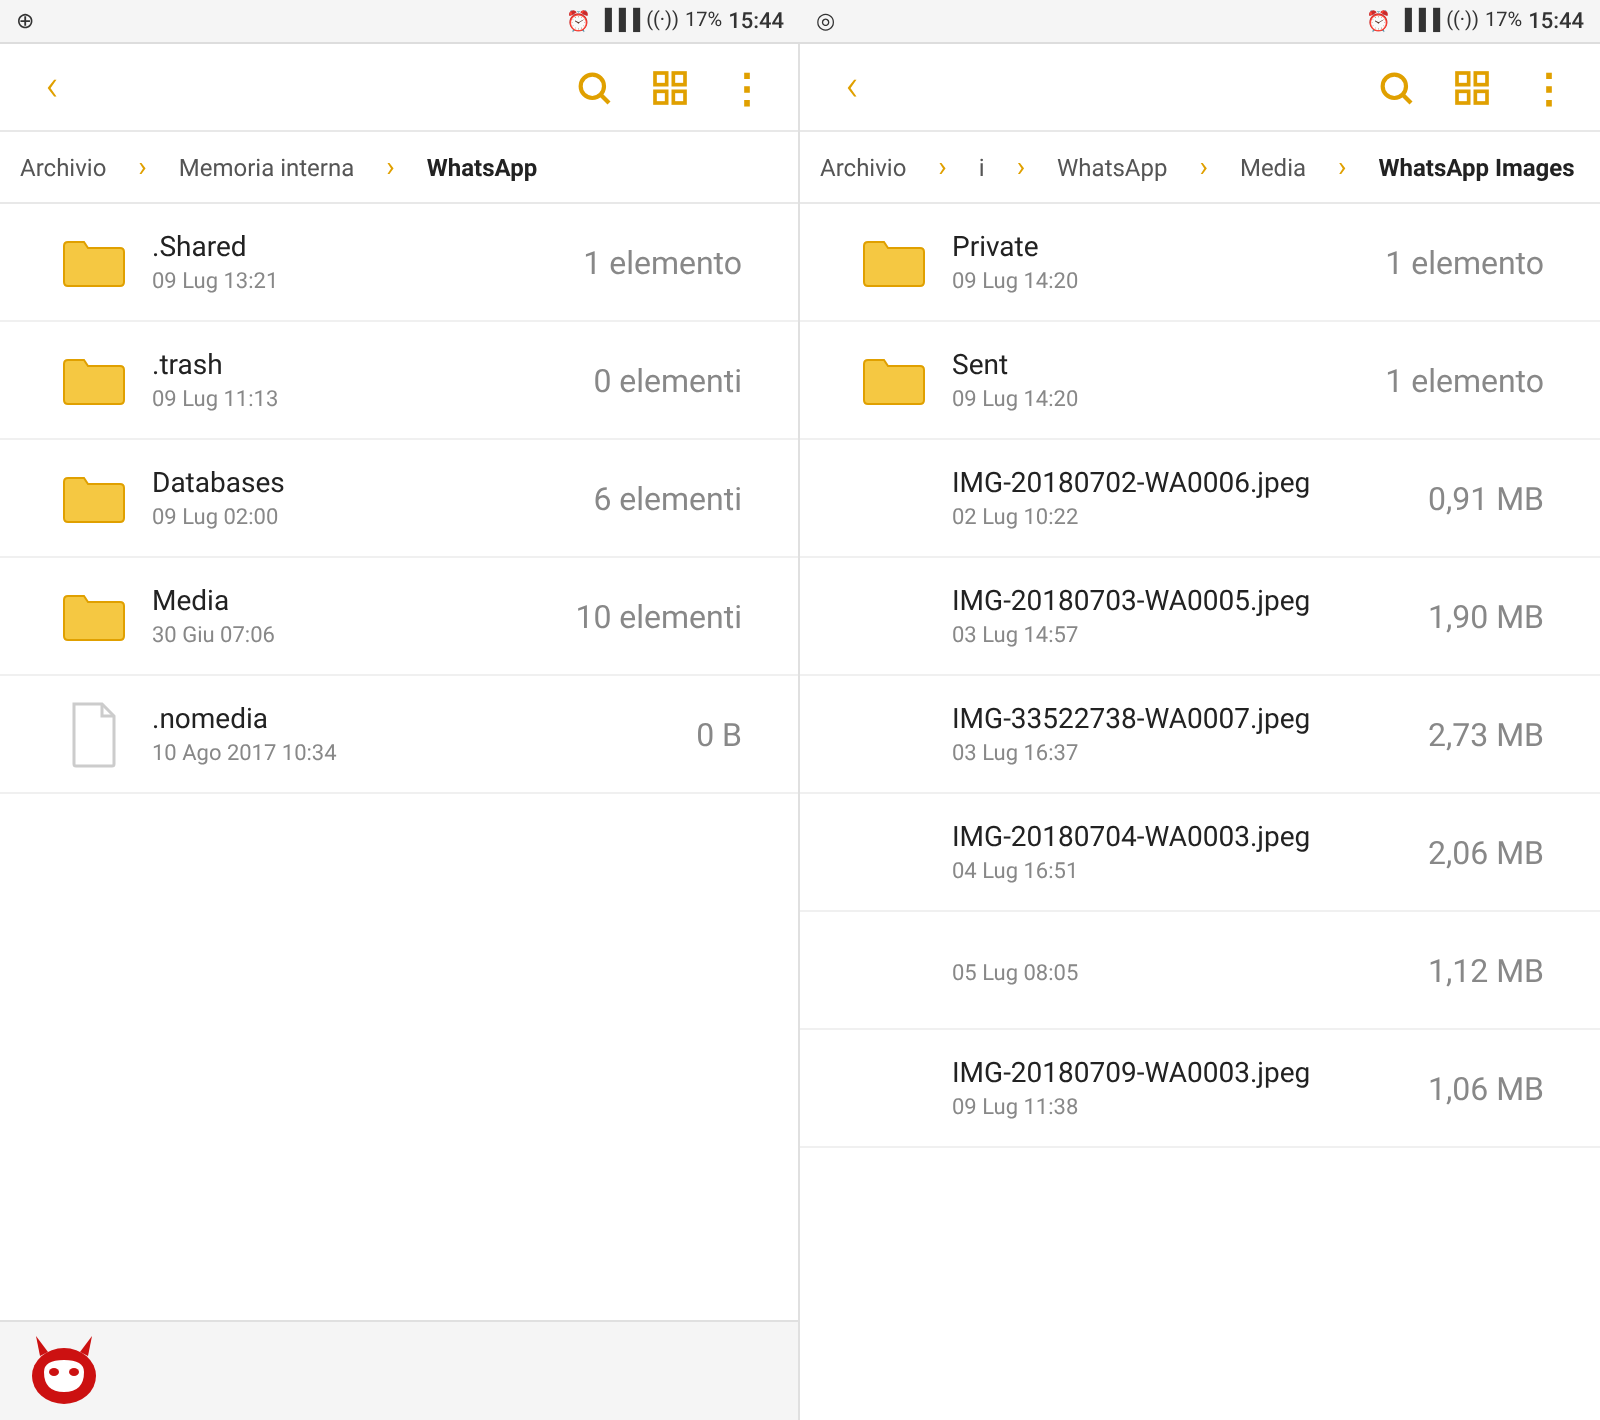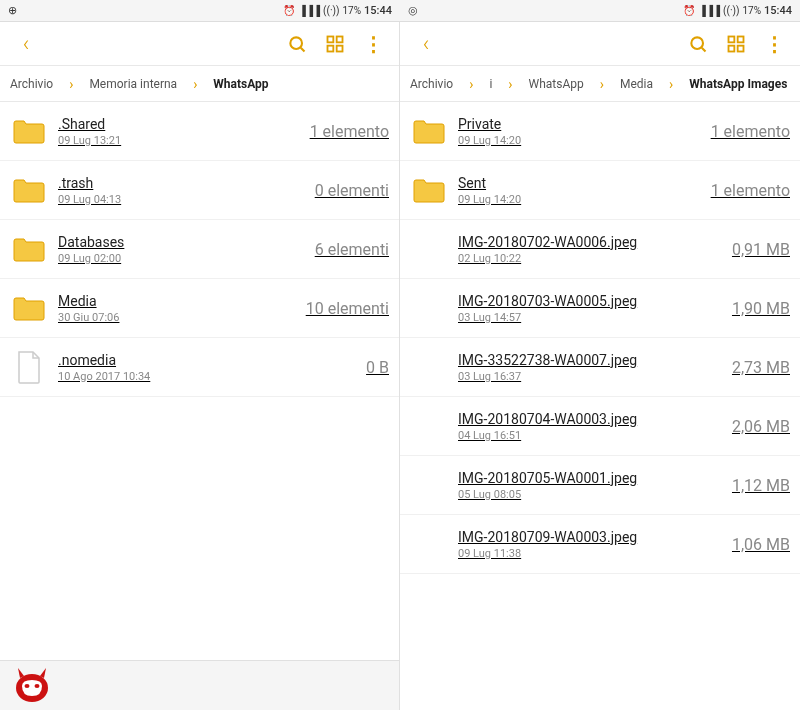--- a/index.html
+++ b/index.html
@@ -117,25 +117,24 @@
 
     
     .file-list {
       flex: 1;
       overflow-y: auto;
       overflow-x: hidden;
     }
     .file-item {
       display: flex;
       align-items: center;
-      padding: 10px 10px;
+      padding: 10px 28px;
       border-bottom: 1px solid #f0f0f0;
       cursor: pointer;
       min-height: 56px;
-      text-decoration: underline;
     }
     .file-icon {
       width: 38px;
       height: 38px;
       display: flex;
       align-items: center;
       justify-content: center;
       margin-right: 10px;
       flex-shrink: 0;
     }
@@ -275,21 +274,21 @@
       </div>
 
       <div class="file-item">
         <div class="file-icon">
           <svg width="34" height="28" viewBox="0 0 34 28" fill="none">
             <path d="M2 6 Q2 4 4 4 L12 4 L14 7 L30 7 Q32 7 32 9 L32 24 Q32 26 30 26 L4 26 Q2 26 2 24 Z" fill="#f5c842" stroke="#e0a000" stroke-width="1"></path>
           </svg>
         </div>
         <div class="file-info">
           <div class="file-name">.trash</div>
-          <div class="file-meta">09 Lug 04:13</div>
+          <div class="file-meta">09 Lug 11:13</div>
         </div>
         <div class="file-size">0 elementi</div>
       </div>
 
       <div class="file-item">
         <div class="file-icon">
           <svg width="34" height="28" viewBox="0 0 34 28" fill="none">
             <path d="M2 6 Q2 4 4 4 L12 4 L14 7 L30 7 Q32 7 32 9 L32 24 Q32 26 30 26 L4 26 Q2 26 2 24 Z" fill="#f5c842" stroke="#e0a000" stroke-width="1"></path>
           </svg>
         </div>
@@ -440,21 +439,20 @@
         <div class="file-icon"></div>
         <div class="file-info">
           <div class="file-name">IMG-20180704-WA0003.jpeg</div>
           <div class="file-meta">04 Lug 16:51</div>
         </div>
         <div class="file-size">2,06 MB</div>
       </div>
       <div class="file-item">
         <div class="file-icon"></div>
         <div class="file-info">
-          <div class="file-name">IMG-20180705-WA0001.jpeg</div>
           <div class="file-meta">05 Lug 08:05</div>
         </div>
         <div class="file-size">1,12 MB</div>
       </div>
       <div class="file-item">
         <div class="file-icon"></div>
         <div class="file-info">
           <div class="file-name">IMG-20180709-WA0003.jpeg</div>
           <div class="file-meta">09 Lug 11:38</div>
         </div>

